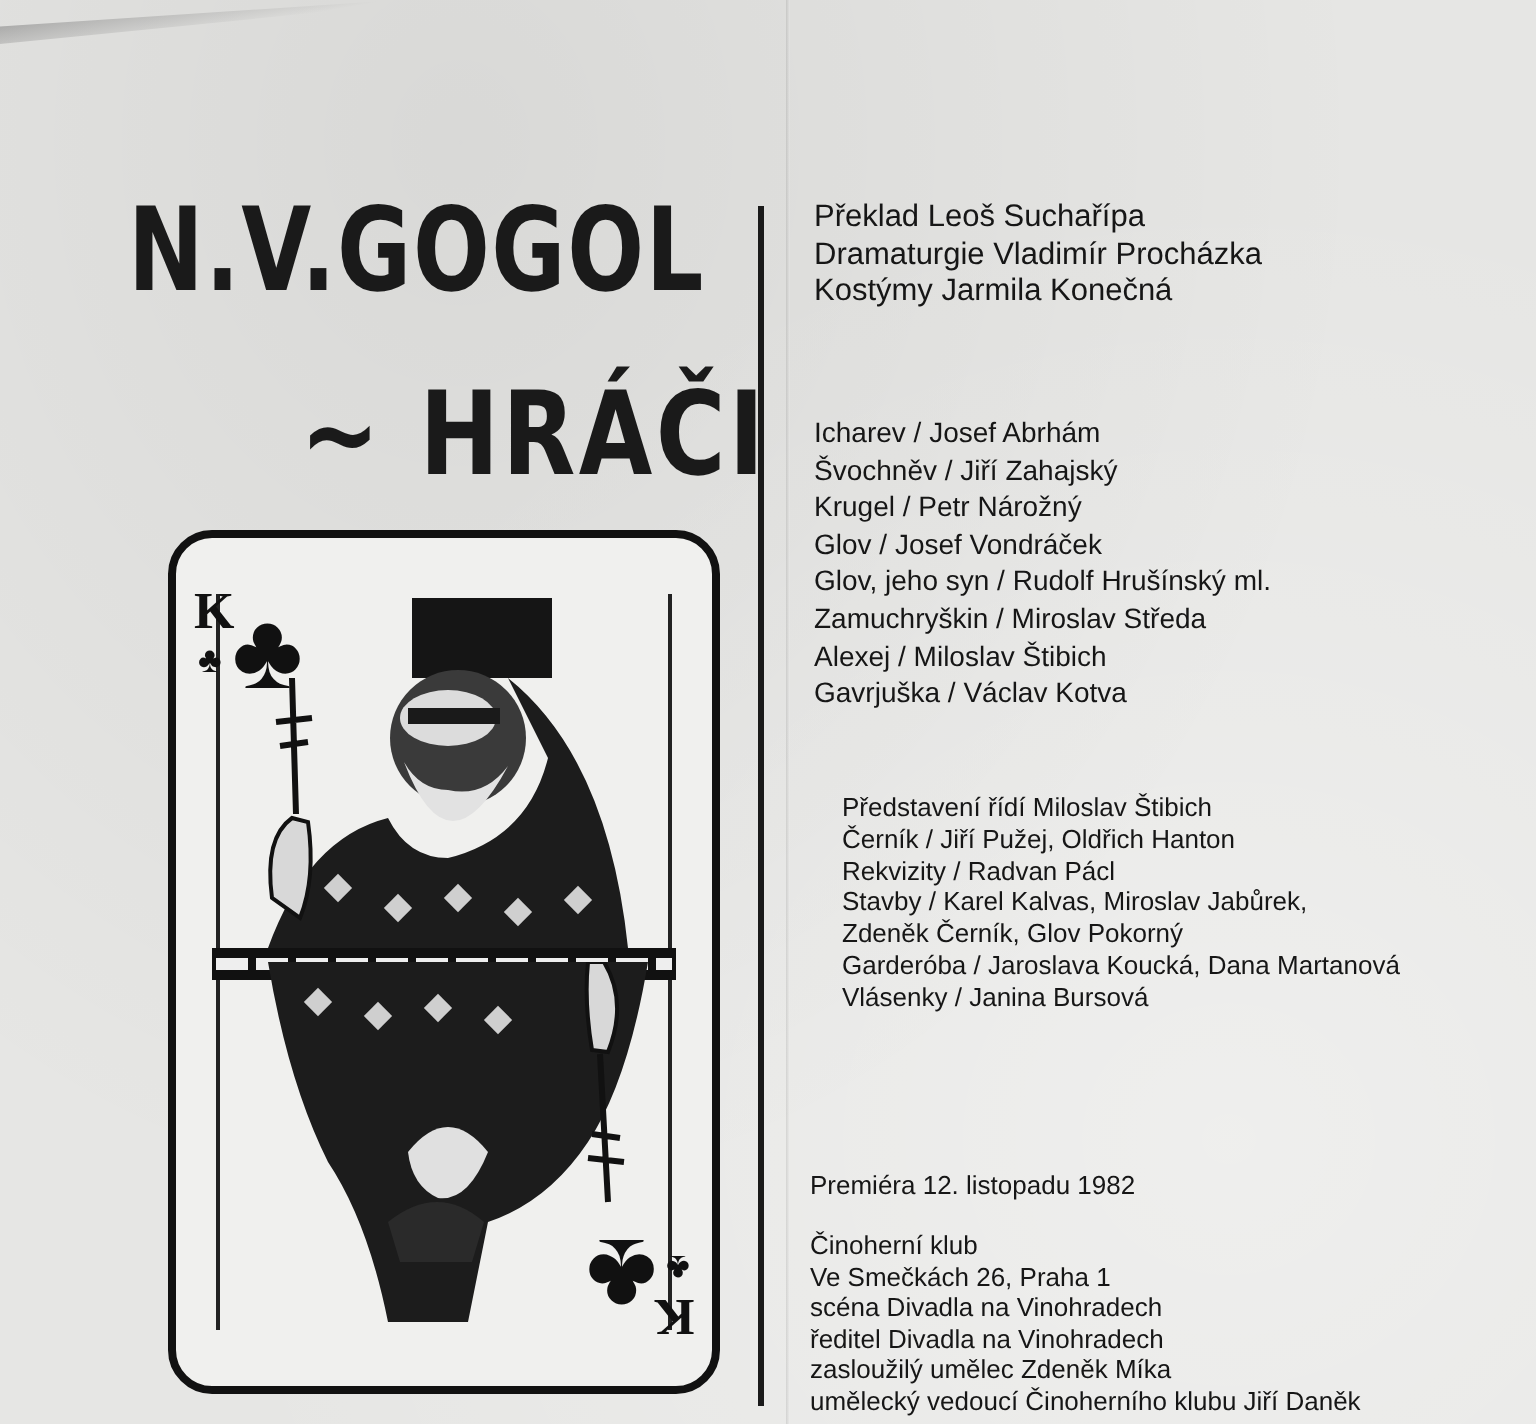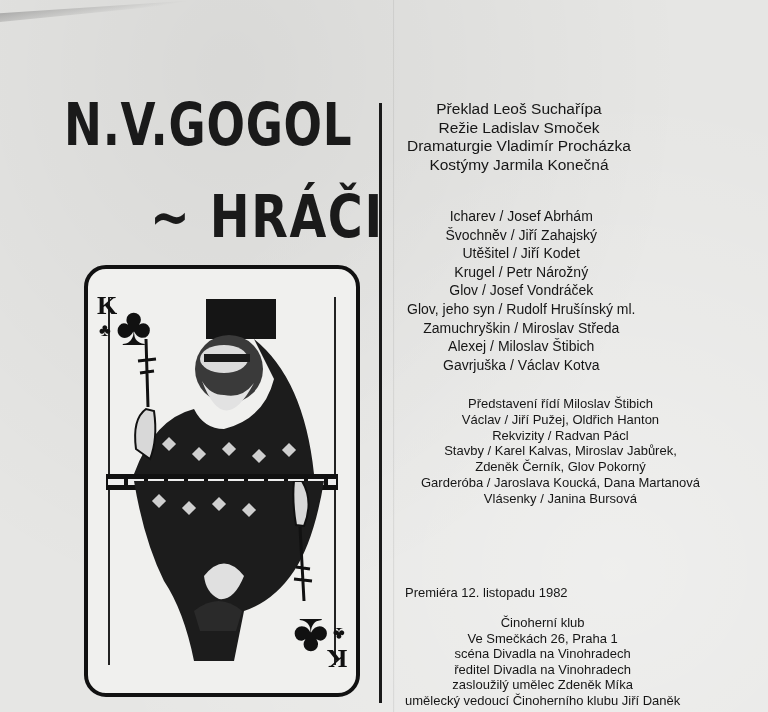--- a/index.html
+++ b/index.html
@@ -77,21 +77,21 @@
       background: #111;
     }
     .band-dashes {
       position: absolute; left: 2px; right: 2px; top: 5px; height: 6px;
       background: repeating-linear-gradient(to right, #eee 0 16px, #111 16px 20px);
     }
 
     
     .credits {
       position: absolute; left: 407px; font-family: "Liberation Sans", sans-serif;
-      color: #161616; white-space: nowrap; text-align: center;
+      color: #161616; white-space: nowrap;
     }
     .credits .line { display: block; }
     .crew { top: 100px; font-size: 15.5px; line-height: 18.6px; }
     .cast { top: 207px; font-size: 14px; line-height: 18.6px; }
     .tech { top: 396px; font-size: 13px; line-height: 15.8px; left: 405px; margin-left: 16px; }
     .premiere { top: 585px; font-size: 13px; line-height: 16px; left: 405px; }
     .venue { top: 615px; font-size: 13px; line-height: 15.6px; left: 405px; }
   </style>
 </head>
 <body>
@@ -153,40 +153,38 @@
     <path d="M176 46 L180 120 M170 98 L188 100 M172 86 L186 88" stroke="#111" stroke-width="3" fill="none"></path>
   </svg>
 
   <span class="pip-big br">♣</span>
   <span class="pip-small br">♣</span>
   <span class="rank br">K</span>
 </div>
 
 <div class="credits crew">
   <span class="line">Překlad Leoš Suchařípa</span>
-  <span class="line">Režie Ladislav Smoček</span>
   <span class="line">Dramaturgie Vladimír Procházka</span>
   <span class="line">Kostýmy Jarmila Konečná</span>
 </div>
 
 <div class="credits cast">
   <span class="line">Icharev / Josef Abrhám</span>
   <span class="line">Švochněv / Jiří Zahajský</span>
-  <span class="line">Utěšitel / Jiří Kodet</span>
   <span class="line">Krugel / Petr Nárožný</span>
   <span class="line">Glov / Josef Vondráček</span>
   <span class="line">Glov, jeho syn / Rudolf Hrušínský ml.</span>
   <span class="line">Zamuchryškin / Miroslav Středa</span>
   <span class="line">Alexej / Miloslav Štibich</span>
   <span class="line">Gavrjuška / Václav Kotva</span>
 </div>
 
 <div class="credits tech">
   <span class="line">Představení řídí Miloslav Štibich</span>
-  <span class="line">Václav / Jiří Pužej, Oldřich Hanton</span>
+  <span class="line">Černík / Jiří Pužej, Oldřich Hanton</span>
   <span class="line">Rekvizity / Radvan Pácl</span>
   <span class="line">Stavby / Karel Kalvas, Miroslav Jabůrek,</span>
   <span class="line">Zdeněk Černík, Glov Pokorný</span>
   <span class="line">Garderóba / Jaroslava Koucká, Dana Martanová</span>
   <span class="line">Vlásenky / Janina Bursová</span>
 </div>
 
 <div class="credits premiere">Premiéra 12. listopadu 1982</div>
 
 <div class="credits venue">

